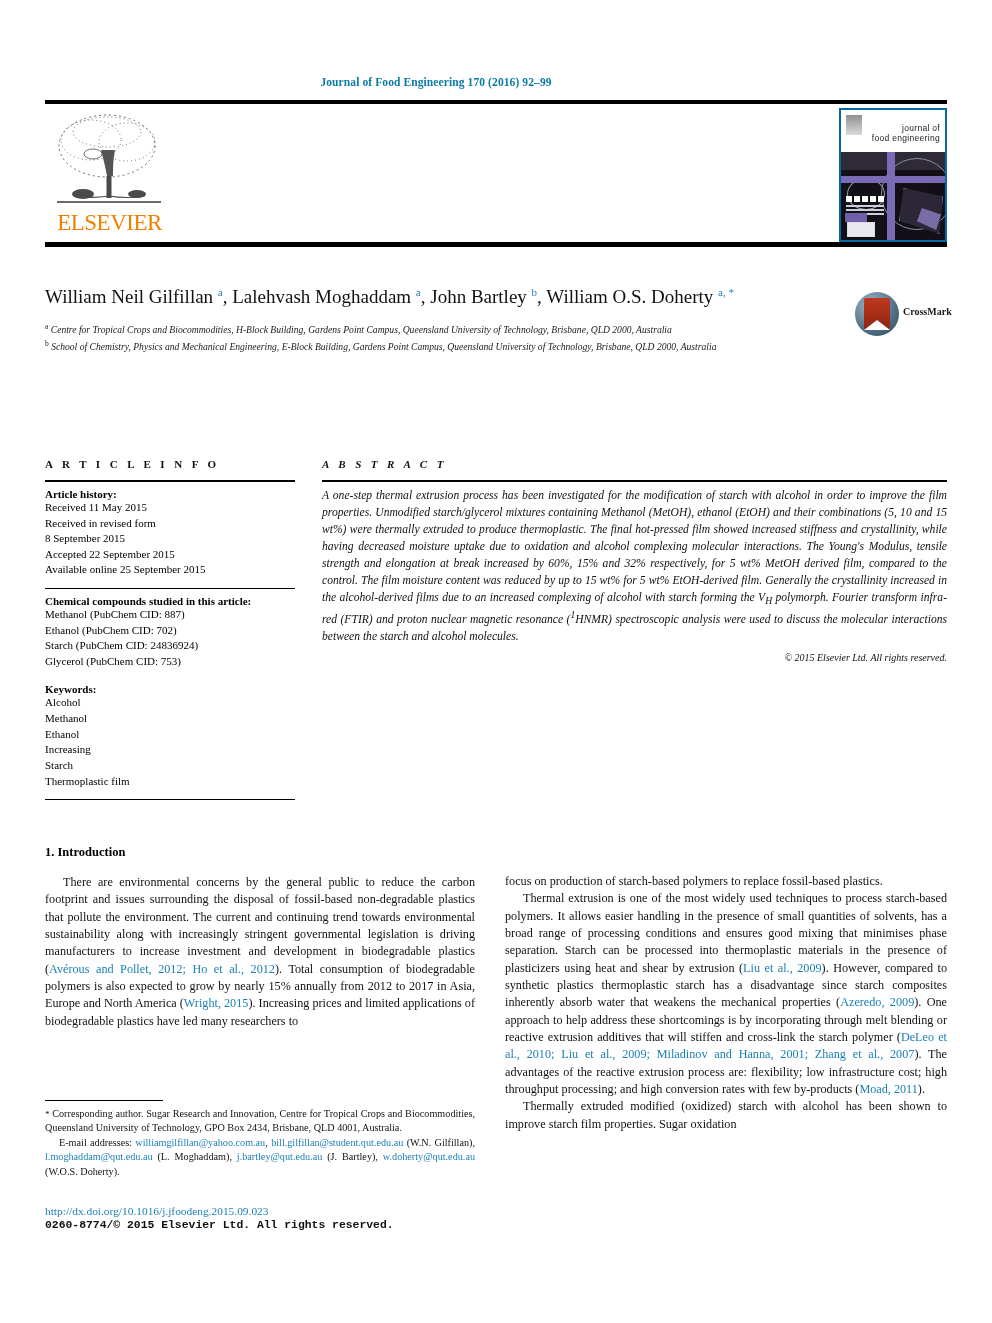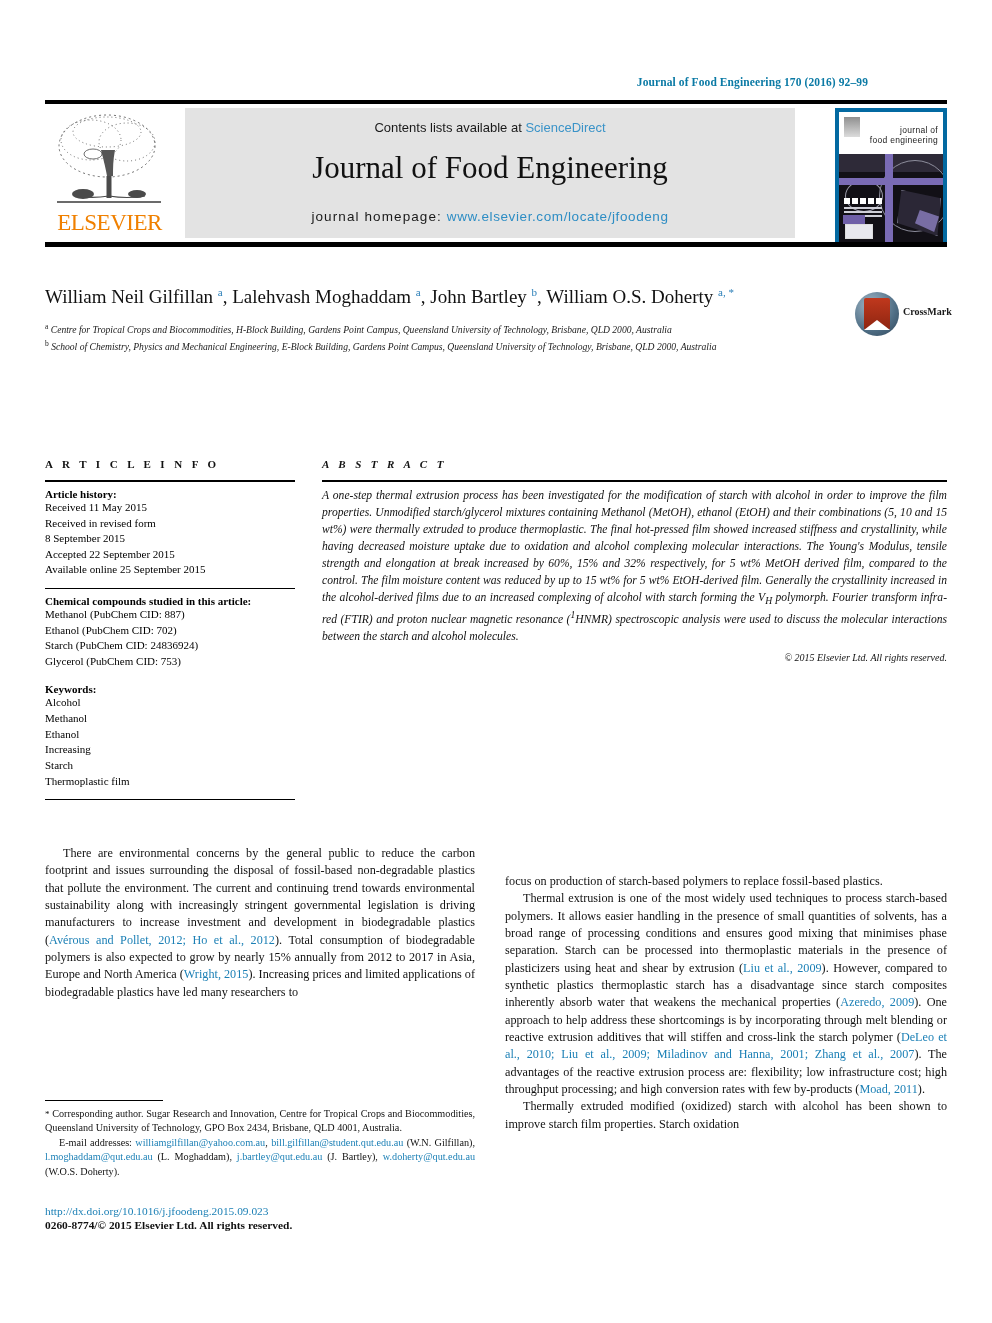--- a/index.html
+++ b/index.html
@@ -17,23 +17,23 @@
     height: 1323px;
     margin: 0 auto;
     background: #ffffff;
     overflow: hidden;
   }
 
   
   .running-head {
     position: absolute;
     top: 76px;
-    left: 16px;
+    left: 10px;
     width: 852px;
-    text-align: right;
+    text-align: center;
     font-family: "Liberation Serif", serif;
     font-weight: bold;
     font-size: 11.5px;
     color: #0b7aa5;
     letter-spacing: .1px;
   }
 
   
   .masthead {
     position: absolute;
@@ -129,21 +129,21 @@
     letter-spacing: .6px;
   }
 
   .cover-thumb {
     position: absolute;
     top: 8px;
     right: 0;
     width: 104px;
     height: 130px;
     background: #121016;
-    border: 4px solid #0369a1;
+    border: 2px solid #0369a1;
     overflow: hidden;
   }
   .cover-head {
     position: absolute;
     top: 0; left: 0;
     width: 104px; height: 42px;
     background: #ffffff;
   }
   .cover-els {
     position: absolute;
@@ -359,21 +359,21 @@
     left: 45px;
     width: 430px;
   }
   .doi-link {
     font-family: "Liberation Serif", serif;
     font-size: 11.4px;
     color: #1a7fb5;
     margin: 0;
   }
   .doi-issn {
-    font-family: Liberation Serif, serif;
+    font-family: Liberation Mono, monospace;
     font-size: 11.4px;
     font-weight: bold;
     color: #111;
     margin: 2px 0 8px 0;
   }
 </style>
 </head>
 <body>
 
 <div class="page">
@@ -400,30 +400,20 @@
             <ellipse cx="30" cy="84" rx="11" ry="5"></ellipse>
             <ellipse cx="84" cy="84" rx="9" ry="4"></ellipse>
           </g>
           <path d="M4 92 H108" stroke="#3a3a3a" stroke-width="1.4"></path>
           <ellipse cx="40" cy="44" rx="9" ry="5" fill="#ffffff" stroke="#4a4a4a" stroke-width="0.8"></ellipse>
         </svg>
       </div>
       <div class="elsevier-word">ELSEVIER</div>
     </div>
 
-    <div class="banner">
-      <div class="banner-line1">
-        <span>Contents lists available at </span><span class="sd-link">ScienceDirect</span>
-      </div>
-      <div class="banner-title">Journal of Food Engineering</div>
-      <div class="banner-line3">
-        <span>journal homepage:</span>
-        <span class="hp-link">www.elsevier.com/locate/jfoodeng</span>
-      </div>
-    </div>
 
     <div class="cover-thumb">
       <div class="cover-head">
         <div class="cover-els"></div>
         <div class="cover-jtitle">
           <div>journal of</div>
           <div>food engineering</div>
         </div>
       </div>
       <div class="cover-art">
@@ -501,27 +491,28 @@
   </div>
 
   <div class="abs-col">
     <div class="sec-head">A B S T R A C T</div>
     <div class="hr-thick"></div>
     <p class="abs-body"><span>A one-step thermal extrusion process has been investigated for the modification of starch with alcohol in order to improve the film properties. Unmodified starch/glycerol mixtures containing Methanol (MetOH), ethanol (EtOH) and their combinations (5, 10 and 15 wt%) were thermally extruded to produce thermoplastic. The final hot-pressed film showed increased stiffness and crystallinity, while having decreased moisture uptake due to oxidation and alcohol complexing molecular interactions. The Young's Modulus, tensile strength and elongation at break increased by 60%, 15% and 32% respectively, for 5 wt% MetOH derived film, compared to the control. The film moisture content was reduced by up to 15 wt% for 5 wt% EtOH-derived film. Generally the crystallinity increased in the alcohol-derived films due to an increased complexing of alcohol with starch forming the V</span><sub>H</sub><span> polymorph. Fourier transform infra-red (FTIR) and proton nuclear magnetic resonance (</span><sup>1</sup><span>HNMR) spectroscopic analysis were used to discuss the molecular interactions between the starch and alcohol molecules.</span></p>
     <p class="abs-copy">© 2015 Elsevier Ltd. All rights reserved.</p>
   </div>
 
   <div class="col-left">
+    <h2 class="body-head">1. Introduction</h2>
     <p class="para"><span>There are environmental concerns by the general public to reduce the carbon footprint and issues surrounding the disposal of fossil-based non-degradable plastics that pollute the environment. The current and continuing trend towards environmental sustainability along with increasingly stringent governmental legislation is driving manufacturers to increase investment and development in biodegradable plastics (</span><span class="ref">Avérous and Pollet, 2012; Ho et al., 2012</span><span>). Total consumption of biodegradable polymers is also expected to grow by nearly 15% annually from 2012 to 2017 in Asia, Europe and North America (</span><span class="ref">Wright, 2015</span><span>). Increasing prices and limited applications of biodegradable plastics have led many researchers to</span></p>
   </div>
 
   <div class="col-right">
     <p class="para noindent">focus on production of starch-based polymers to replace fossil-based plastics.</p>
     <p class="para"><span>Thermal extrusion is one of the most widely used techniques to process starch-based polymers. It allows easier handling in the presence of small quantities of solvents, has a broad range of processing conditions and ensures good mixing that minimises phase separation. Starch can be processed into thermoplastic materials in the presence of plasticizers using heat and shear by extrusion (</span><span class="ref">Liu et al., 2009</span><span>). However, compared to synthetic plastics thermoplastic starch has a disadvantage since starch composites inherently absorb water that weakens the mechanical properties (</span><span class="ref">Azeredo, 2009</span><span>). One approach to help address these shortcomings is by incorporating through melt blending or reactive extrusion additives that will stiffen and cross-link the starch polymer (</span><span class="ref">DeLeo et al., 2010; Liu et al., 2009; Miladinov and Hanna, 2001; Zhang et al., 2007</span><span>). The advantages of the reactive extrusion process are: flexibility; low infrastructure cost; high throughput processing; and high conversion rates with few by-products (</span><span class="ref">Moad, 2011</span><span>).</span></p>
-    <p class="para">Thermally extruded modified (oxidized) starch with alcohol has been shown to improve starch film properties. Starch oxidation</p>
+    <p class="para">Thermally extruded modified (oxidized) starch with alcohol has been shown to improve starch film properties. Sugar oxidation</p>
   </div>
 
   <div class="footnote">
     <div class="fn-rule"></div>
     <p class="fn-text"><span class="fn-star">*</span><span> Corresponding author. Sugar Research and Innovation, Centre for Tropical Crops and Biocommodities, Queensland University of Technology, GPO Box 2434, Brisbane, QLD 4001, Australia.</span></p>
     <p class="fn-text" style="text-indent:14px"><span class="em">E-mail addresses:</span> <span class="mail">williamgilfillan@yahoo.com.au</span>, <span class="mail">bill.gilfillan@student.qut.edu.au</span><span> (W.N. Gilfillan), </span><span class="mail">l.moghaddam@qut.edu.au</span><span> (L. Moghaddam), </span><span class="mail">j.bartley@qut.edu.au</span><span> (J. Bartley), </span><span class="mail">w.doherty@qut.edu.au</span><span> (W.O.S. Doherty).</span></p>
   </div>
 
   <div class="doi-block">
     <p class="doi-link">http://dx.doi.org/10.1016/j.jfoodeng.2015.09.023</p>

